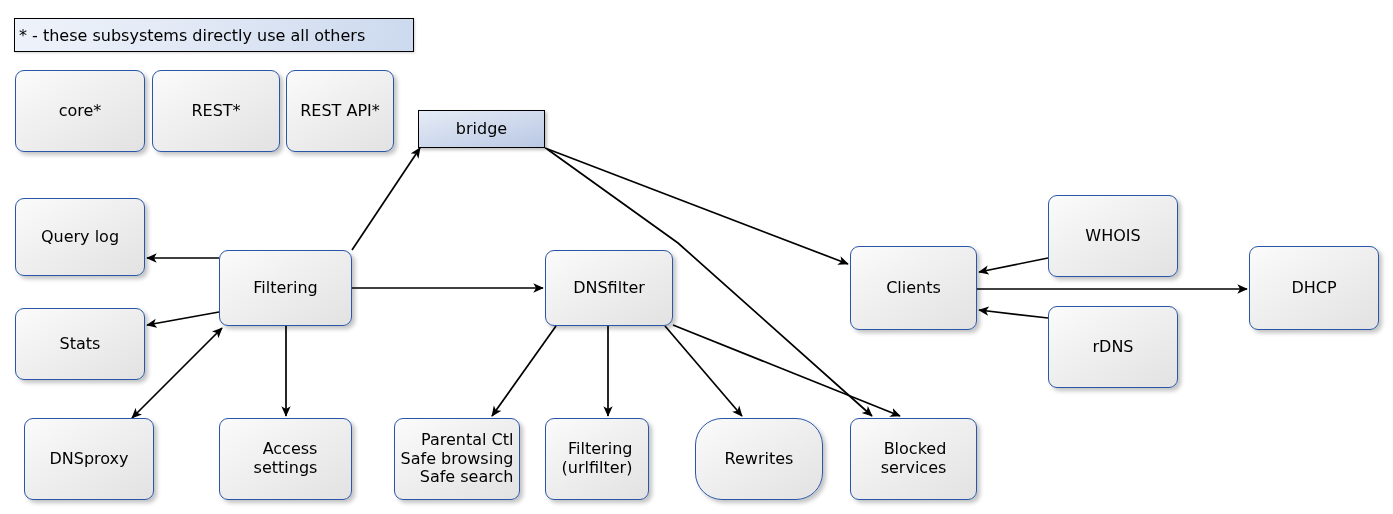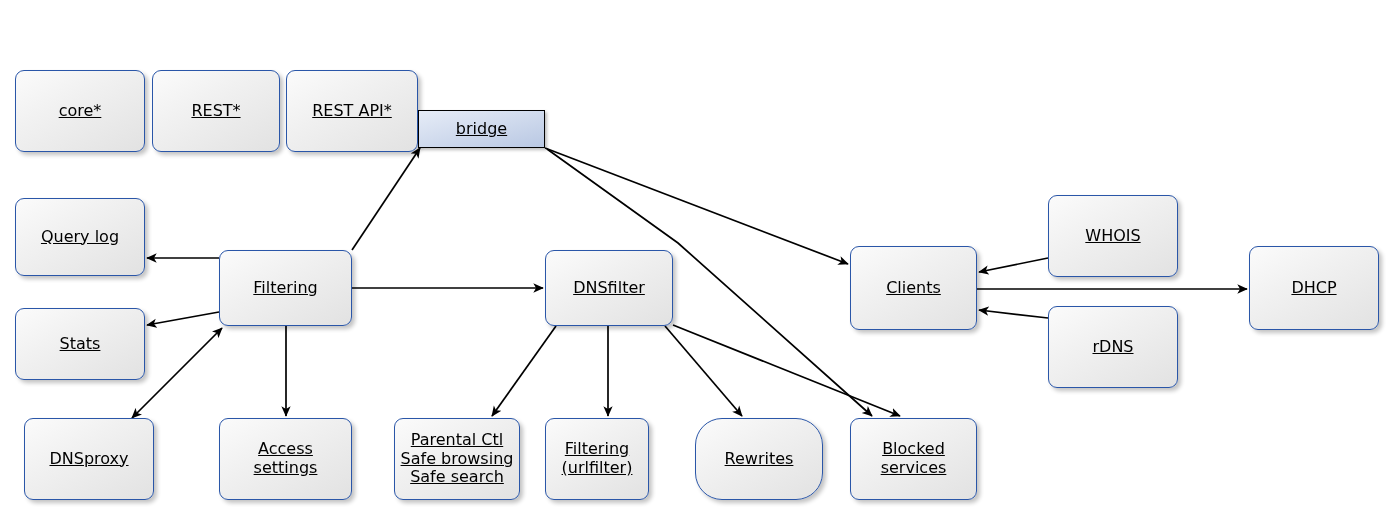--- a/index.html
+++ b/index.html
@@ -24,31 +24,30 @@
     width: 1393px;
     height: 514px;
     pointer-events: none;
   }
   .node {
     position: absolute;
     box-sizing: border-box;
     display: flex;
     align-items: center;
     justify-content: center;
-    text-align: center;
+    text-align: right;
     color: #000000;
     font-size: 16px;
     line-height: 1.18;
     border-radius: 9px;
     border: 1.6px solid #2a56a8;
     background: linear-gradient(150deg, #fbfbfb 0%, #f1f1f1 38%, #e2e2e2 100%);
     box-shadow: 3px 3px 4px rgba(0,0,0,0.24);
     white-space: pre-line;
     padding: 18px 4px;
-    text-decoration: underline;
   }
   .node.bridge-node {
     border-radius: 0;
     border: 1.6px solid #000000;
     background: linear-gradient(165deg, #e6ecf7 0%, #d2dcee 45%, #b9c8e3 100%);
     box-shadow: 2px 2px 3px rgba(0,0,0,0.26);
   }
   .legend-box {
     position: absolute;
     box-sizing: border-box;
@@ -93,21 +92,21 @@
         <polyline points="673,325 900,416" fill="none" stroke="#000000" stroke-width="1.7" marker-end="url(#arrow-end)"></polyline>
         <polyline points="1048,258 979,272" fill="none" stroke="#000000" stroke-width="1.7" marker-end="url(#arrow-end)"></polyline>
         <polyline points="1048,318 979,310" fill="none" stroke="#000000" stroke-width="1.7" marker-end="url(#arrow-end)"></polyline>
         <polyline points="977,289 1247,289" fill="none" stroke="#000000" stroke-width="1.7" marker-end="url(#arrow-end)"></polyline>
       </g>
   </svg>
 
   <div id="nodes-group">
       <div class="node" style="left: 15px; top: 70px; width: 130px; height: 82px;"><span>core*</span></div>
       <div class="node" style="left: 152px; top: 70px; width: 128px; height: 82px;"><span>REST*</span></div>
-      <div class="node" style="left: 286px; top: 70px; width: 132px; height: 82px;"><span>REST API*</span></div>
+      <div class="node" style="left: 286px; top: 70px; width: 108px; height: 82px;"><span>REST API*</span></div>
       <div class="node bridge-node" style="left: 418px; top: 110px; width: 127px; height: 37px;"><span>bridge</span></div>
       <div class="node" style="left: 15px; top: 198px; width: 130px; height: 78px;"><span>Query log</span></div>
       <div class="node" style="left: 15px; top: 308px; width: 130px; height: 72px;"><span>Stats</span></div>
       <div class="node" style="left: 15px; top: 418px; width: 130px; height: 82px; margin-left: 9px;"><span>DNSproxy</span></div>
       <div class="node" style="left: 219px; top: 250px; width: 133px; height: 76px;"><span>Filtering</span></div>
       <div class="node" style="left: 219px; top: 418px; width: 133px; height: 82px;"><span>Access
 settings</span></div>
       <div class="node" style="left: 545px; top: 250px; width: 128px; height: 76px;"><span>DNSfilter</span></div>
       <div class="node" style="left: 394px; top: 418px; width: 126px; height: 82px;"><span>Parental Ctl
 Safe browsing
@@ -116,14 +115,17 @@
 (urlfilter)</span></div>
       <div class="node" style="left: 695px; top: 418px; width: 128px; height: 82px; border-radius: 27px;"><span>Rewrites</span></div>
       <div class="node" style="left: 850px; top: 418px; width: 127px; height: 82px;"><span>Blocked
 services</span></div>
       <div class="node" style="left: 850px; top: 246px; width: 127px; height: 84px; border-radius: 9px;"><span>Clients</span></div>
       <div class="node" style="left: 1048px; top: 195px; width: 130px; height: 82px;"><span>WHOIS</span></div>
       <div class="node" style="left: 1048px; top: 306px; width: 130px; height: 82px;"><span>rDNS</span></div>
       <div class="node" style="left: 1249px; top: 246px; width: 130px; height: 84px;"><span>DHCP</span></div>
     </div>
 
+  <div class="legend-box" style="left:14px; top:18px; width:400px; height:34px;">
+    <span>* - these subsystems directly use all others</span>
+  </div>
 
 </div>
 
 </body></html>

